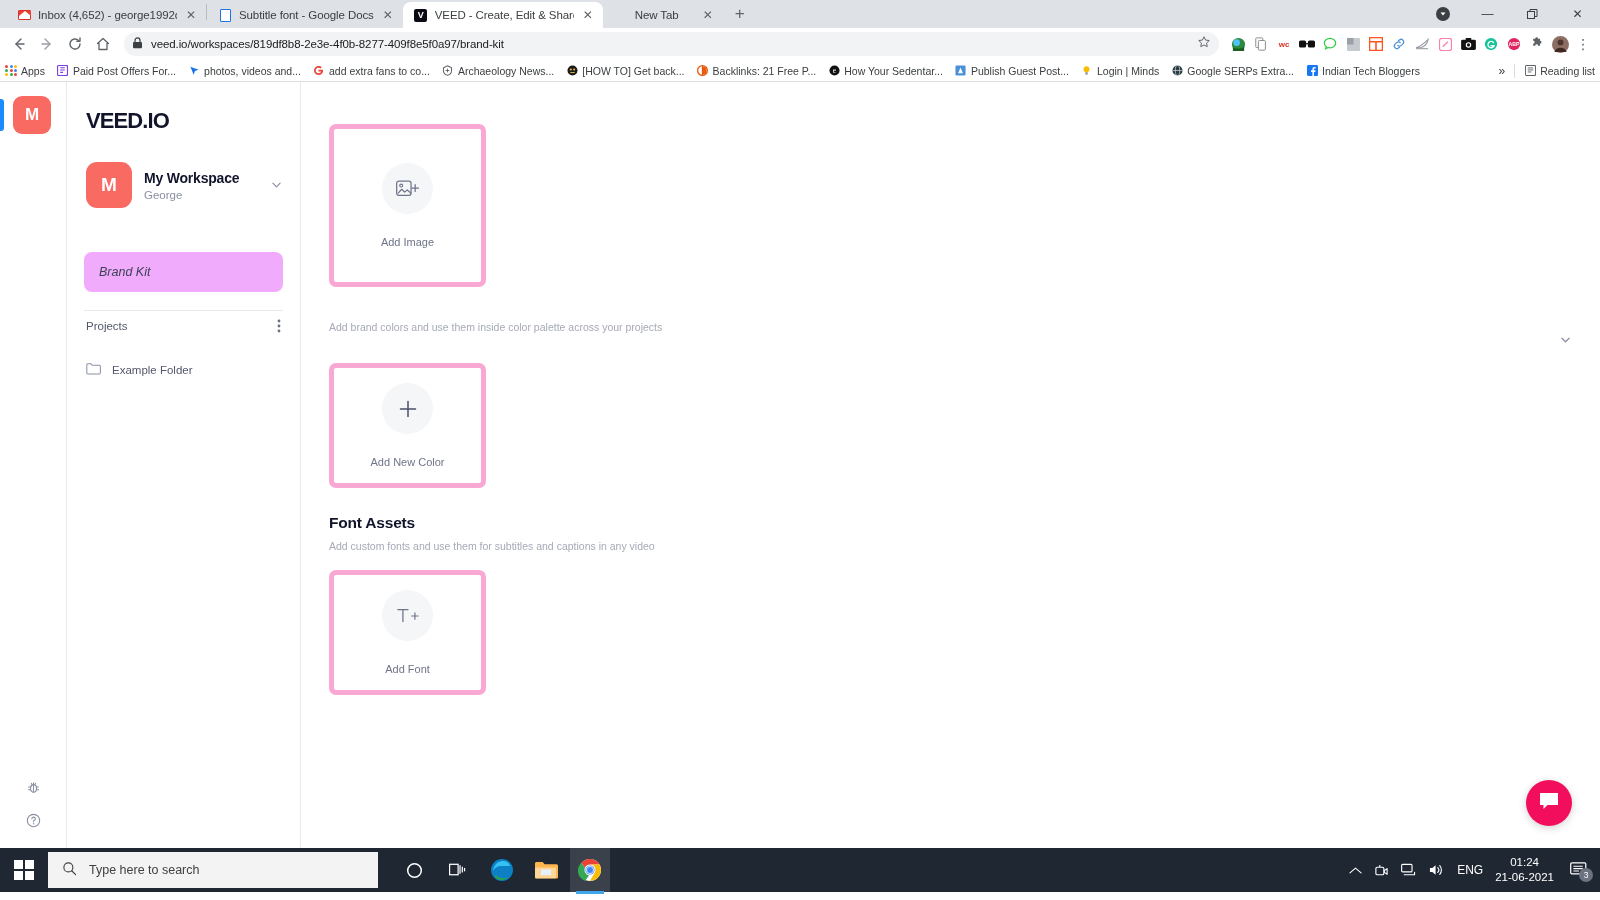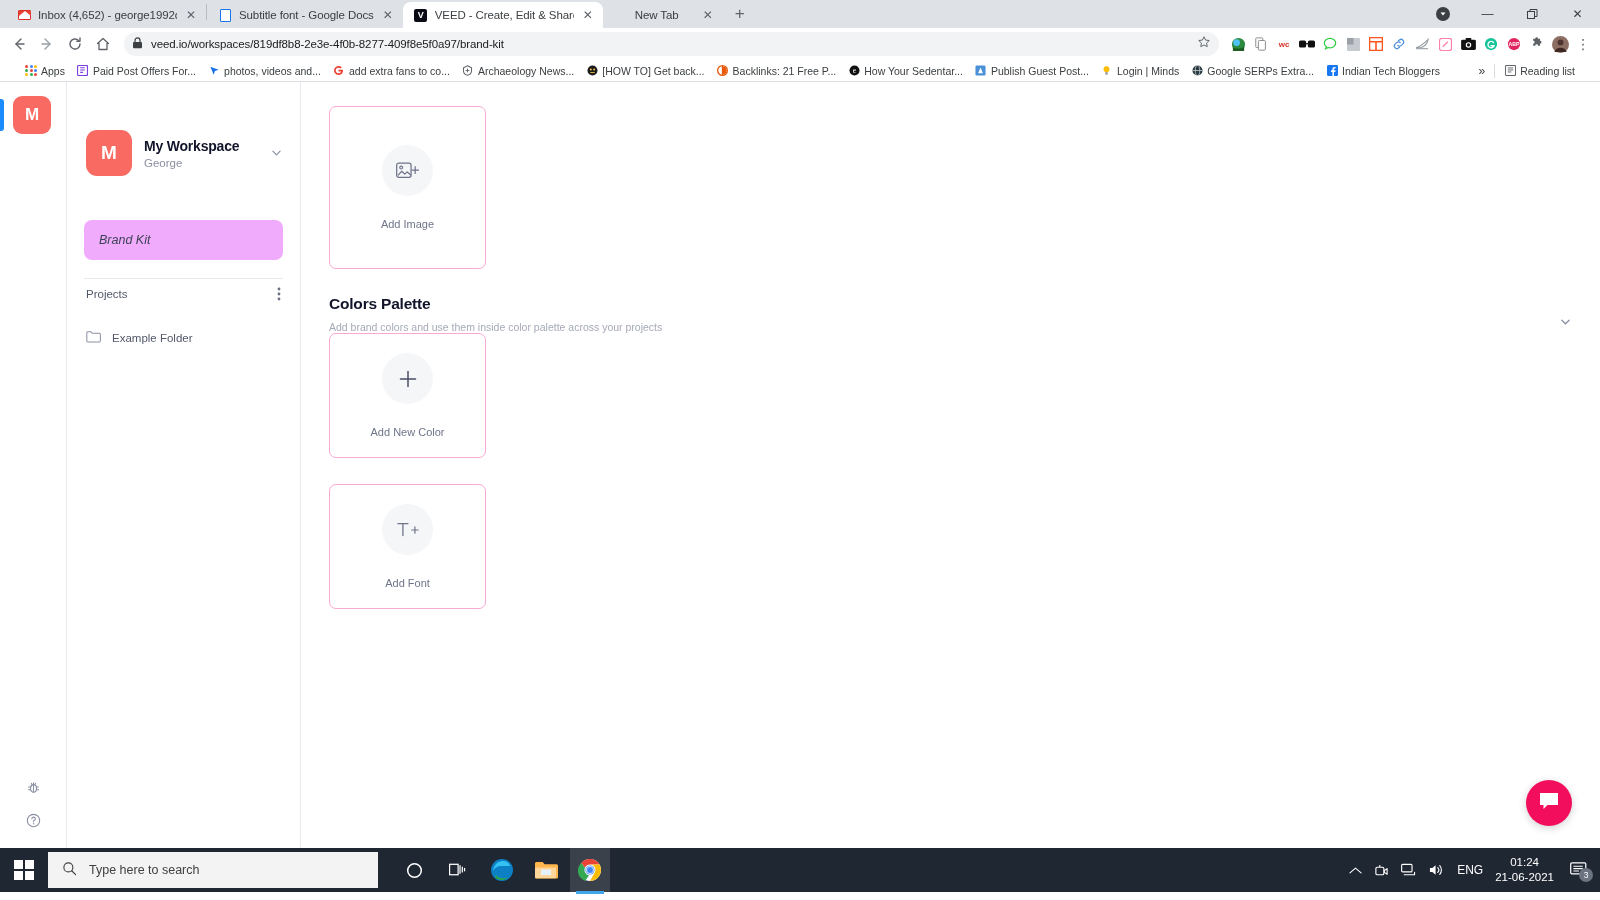--- a/index.html
+++ b/index.html
@@ -42,21 +42,21 @@
   .tb-icon { width: 26px; height: 26px; display:flex; align-items:center; justify-content:center; color:#5f6368; font-size:14px; flex:0 0 auto; }
   .omnibox {
     flex: 1; height: 24px; background: #f1f3f4; border-radius: 12px;
     display: flex; align-items: center; padding: 0 8px; margin: 0 6px; gap: 8px;
   }
   .omnibox .url { font-size: 11.5px; color: #202124; letter-spacing: -0.1px; }
   .ext-icons { display: flex; align-items: center; gap: 1px; }
   .ext { width: 22px; height: 22px; display:flex; align-items:center; justify-content:center; font-size: 11px; }
 
   
-  .bookmarks { height: 22px; background: #ffffff; display: flex; align-items: center; padding: 0 20px; gap: 2px; border-bottom: 1px solid #dadce0; font-size: 10.5px; color: #3c4043; }
+  .bookmarks { height: 22px; background: #ffffff; display: flex; align-items: center; padding: 0 0; gap: 2px; border-bottom: 1px solid #dadce0; font-size: 10.5px; color: #3c4043; }
   .bm { display: flex; align-items: center; gap: 4px; padding: 2px 5px; border-radius: 3px; white-space: nowrap; }
   .bm-ico { width: 12px; height: 12px; flex:0 0 12px; display:flex; align-items:center; justify-content:center; font-size: 9px; }
   .bm-right { margin-left: auto; display:flex; align-items:center; gap:4px; }
   .apps-grid { display:grid; grid-template-columns: repeat(3,3px); grid-template-rows: repeat(3,3px); gap:1.2px; }
   .apps-grid i { width:3px; height:3px; border-radius:50%; display:block; }
 
   
   .viewport { flex: 1; background: #fff; display: flex; position: relative; overflow: hidden; }
 
   
@@ -84,23 +84,23 @@
   .folder-row { display:flex; align-items:center; gap:11px; padding: 0 19px; margin-top: 28px; }
   .folder-name { font-size: 11.5px; color: #53586b; }
 
   
   .main { flex: 1; padding: 24px 30px 0 28px; overflow: hidden; position: relative; }
   .sec-head { display:flex; align-items:flex-start; }
   .sec-title { font-size: 15.5px; font-weight: 700; color: #12142b; letter-spacing: -0.2px; }
   .sec-sub { font-size: 10.5px; color: #a6aab8; margin-top: 8px; }
   .sec-caret { margin-left: auto; color: #8b90a3; font-size: 9px; margin-top: 22px; }
   .card {
-    width: 157px; border: 1px solid #f9a8d4; border-radius: 7px;
+    width: 157px; border: 5px solid #f9a8d4; border-radius: 7px;
     display: flex; flex-direction: column; align-items: center; justify-content: center;
-    background: #fff;
+    margin-top: 18px; background: #fff;
   }
   .card.img { height: 163px; }
   .card.color { height: 125px; }
   .card.font { height: 125px; }
   .card-circle { width: 51px; height: 51px; border-radius: 50%; background: #f5f6f8; display:flex; align-items:center; justify-content:center; color:#6f7489; }
   .card-label { font-size: 11px; color: #6f7489; margin-top: 22px; }
   .sec-block { margin-bottom: 26px; }
   .sec-block.s2 { margin-top: 18px; }
 
   .chat-btn { position: absolute; right: 28px; bottom: 22px; width: 46px; height: 46px; border-radius: 50%; background: #f20d5d; display:flex; align-items:center; justify-content:center; box-shadow: 0 2px 8px rgba(0,0,0,.18); }
@@ -457,20 +457,21 @@
           <svg width="15" height="15" viewBox="0 0 16 16">
               <circle cx="8" cy="8" r="6.6" fill="none" stroke="#8b90a3" stroke-width="1.2"></circle>
               <path d="M6.3 6.2a1.8 1.8 0 1 1 2.4 1.7c-.5.2-.7.6-.7 1.1v.3" fill="none" stroke="#8b90a3" stroke-width="1.2" stroke-linecap="round"></path>
               <circle cx="8" cy="11.4" r="0.75" fill="#8b90a3"></circle>
             </svg>
         </span>
       </div>
     </div>
 
     <div class="sidebar">
+      <div class="veed-logo">VEED.IO</div>
 
       <div class="ws-row">
         <div class="ws-avatar">M</div>
         <div class="ws-names">
           <div class="ws-title">My Workspace</div>
           <div class="ws-sub">George</div>
         </div>
         <div class="ws-caret">
           <svg width="9" height="6" viewBox="0 0 10 6">
               <path d="M1 1l4 4 4-4" fill="none" stroke="#8b90a3" stroke-width="1.3" stroke-linecap="round"></path>
@@ -515,40 +516,45 @@
               <path d="M20 5.5v7M16.5 9h7" stroke="#6f7489" stroke-width="1.3" stroke-linecap="round"></path>
             </svg>
           </div>
           <div class="card-label">Add Image</div>
         </div>
       </div>
 
       <div class="sec-block s2">
         <div class="sec-head">
           <div>
-            <div class="sec-title">Colors Palette</div>
             <div class="sec-sub">Add brand colors and use them inside color palette across your projects</div>
           </div>
           <div class="sec-caret">
             <svg width="9" height="6" viewBox="0 0 10 6">
                 <path d="M1 1l4 4 4-4" fill="none" stroke="#8b90a3" stroke-width="1.4" stroke-linecap="round"></path>
               </svg>
           </div>
         </div>
         <div class="card color">
           <div class="card-circle">
             <svg width="20" height="20" viewBox="0 0 20 20">
                 <path d="M10 2.5v15M2.5 10h15" stroke="#4a4f66" stroke-width="1.5" stroke-linecap="round"></path>
               </svg>
           </div>
           <div class="card-label">Add New Color</div>
         </div>
       </div>
 
       <div class="sec-block s2">
+        <div class="sec-head">
+          <div>
+            <div class="sec-title">Font Assets</div>
+            <div class="sec-sub">Add custom fonts and use them for subtitles and captions in any video</div>
+          </div>
+        </div>
         <div class="card font">
           <div class="card-circle">
             <svg width="24" height="20" viewBox="0 0 26 20">
               <path d="M2 3h11M7.5 3v13" fill="none" stroke="#6f7489" stroke-width="1.4" stroke-linecap="round"></path>
               <path d="M20.5 6.5v7M17 10h7" stroke="#6f7489" stroke-width="1.3" stroke-linecap="round"></path>
             </svg>
           </div>
           <div class="card-label">Add Font</div>
         </div>
       </div>

